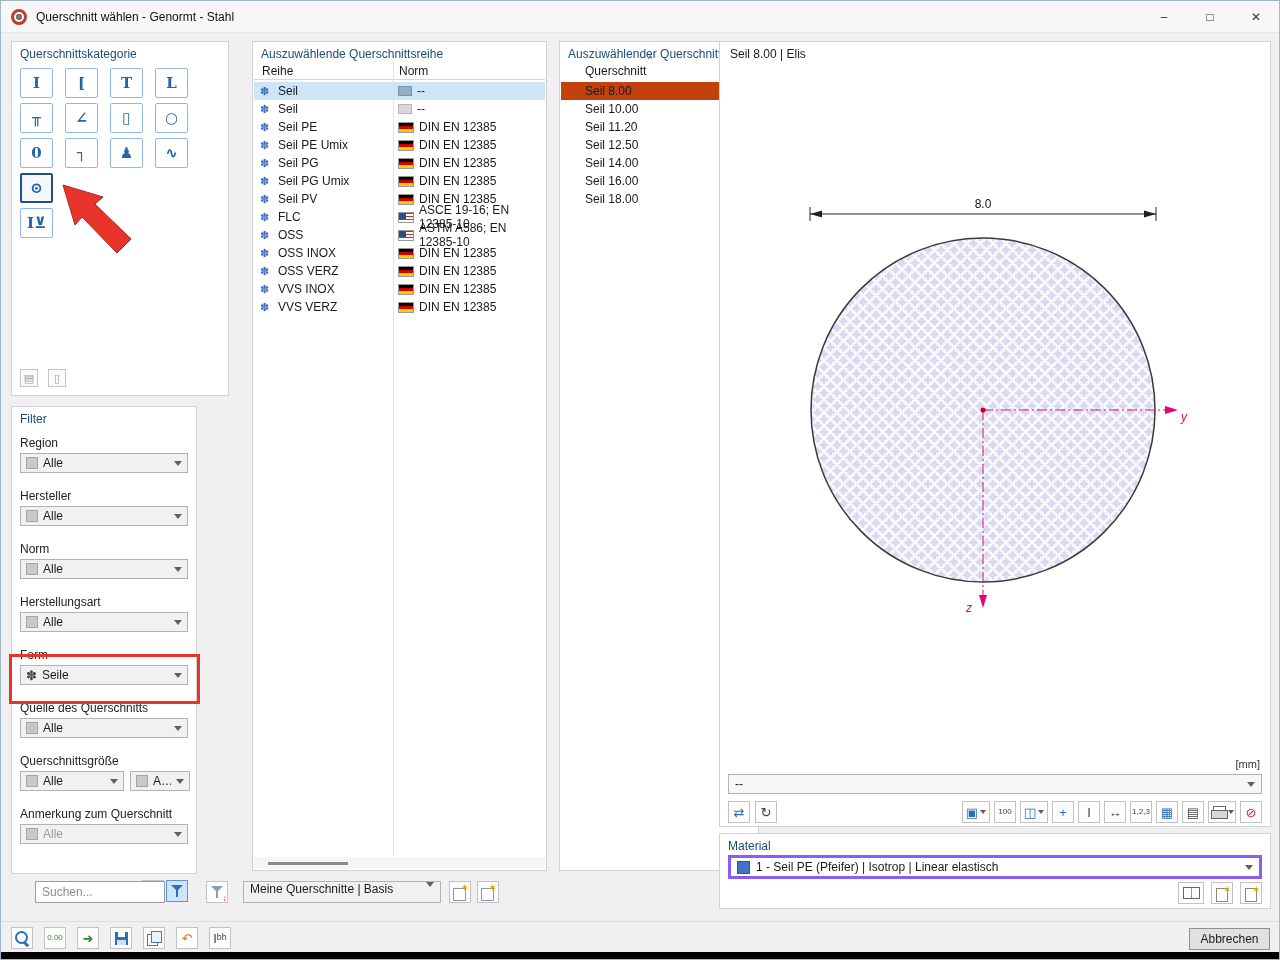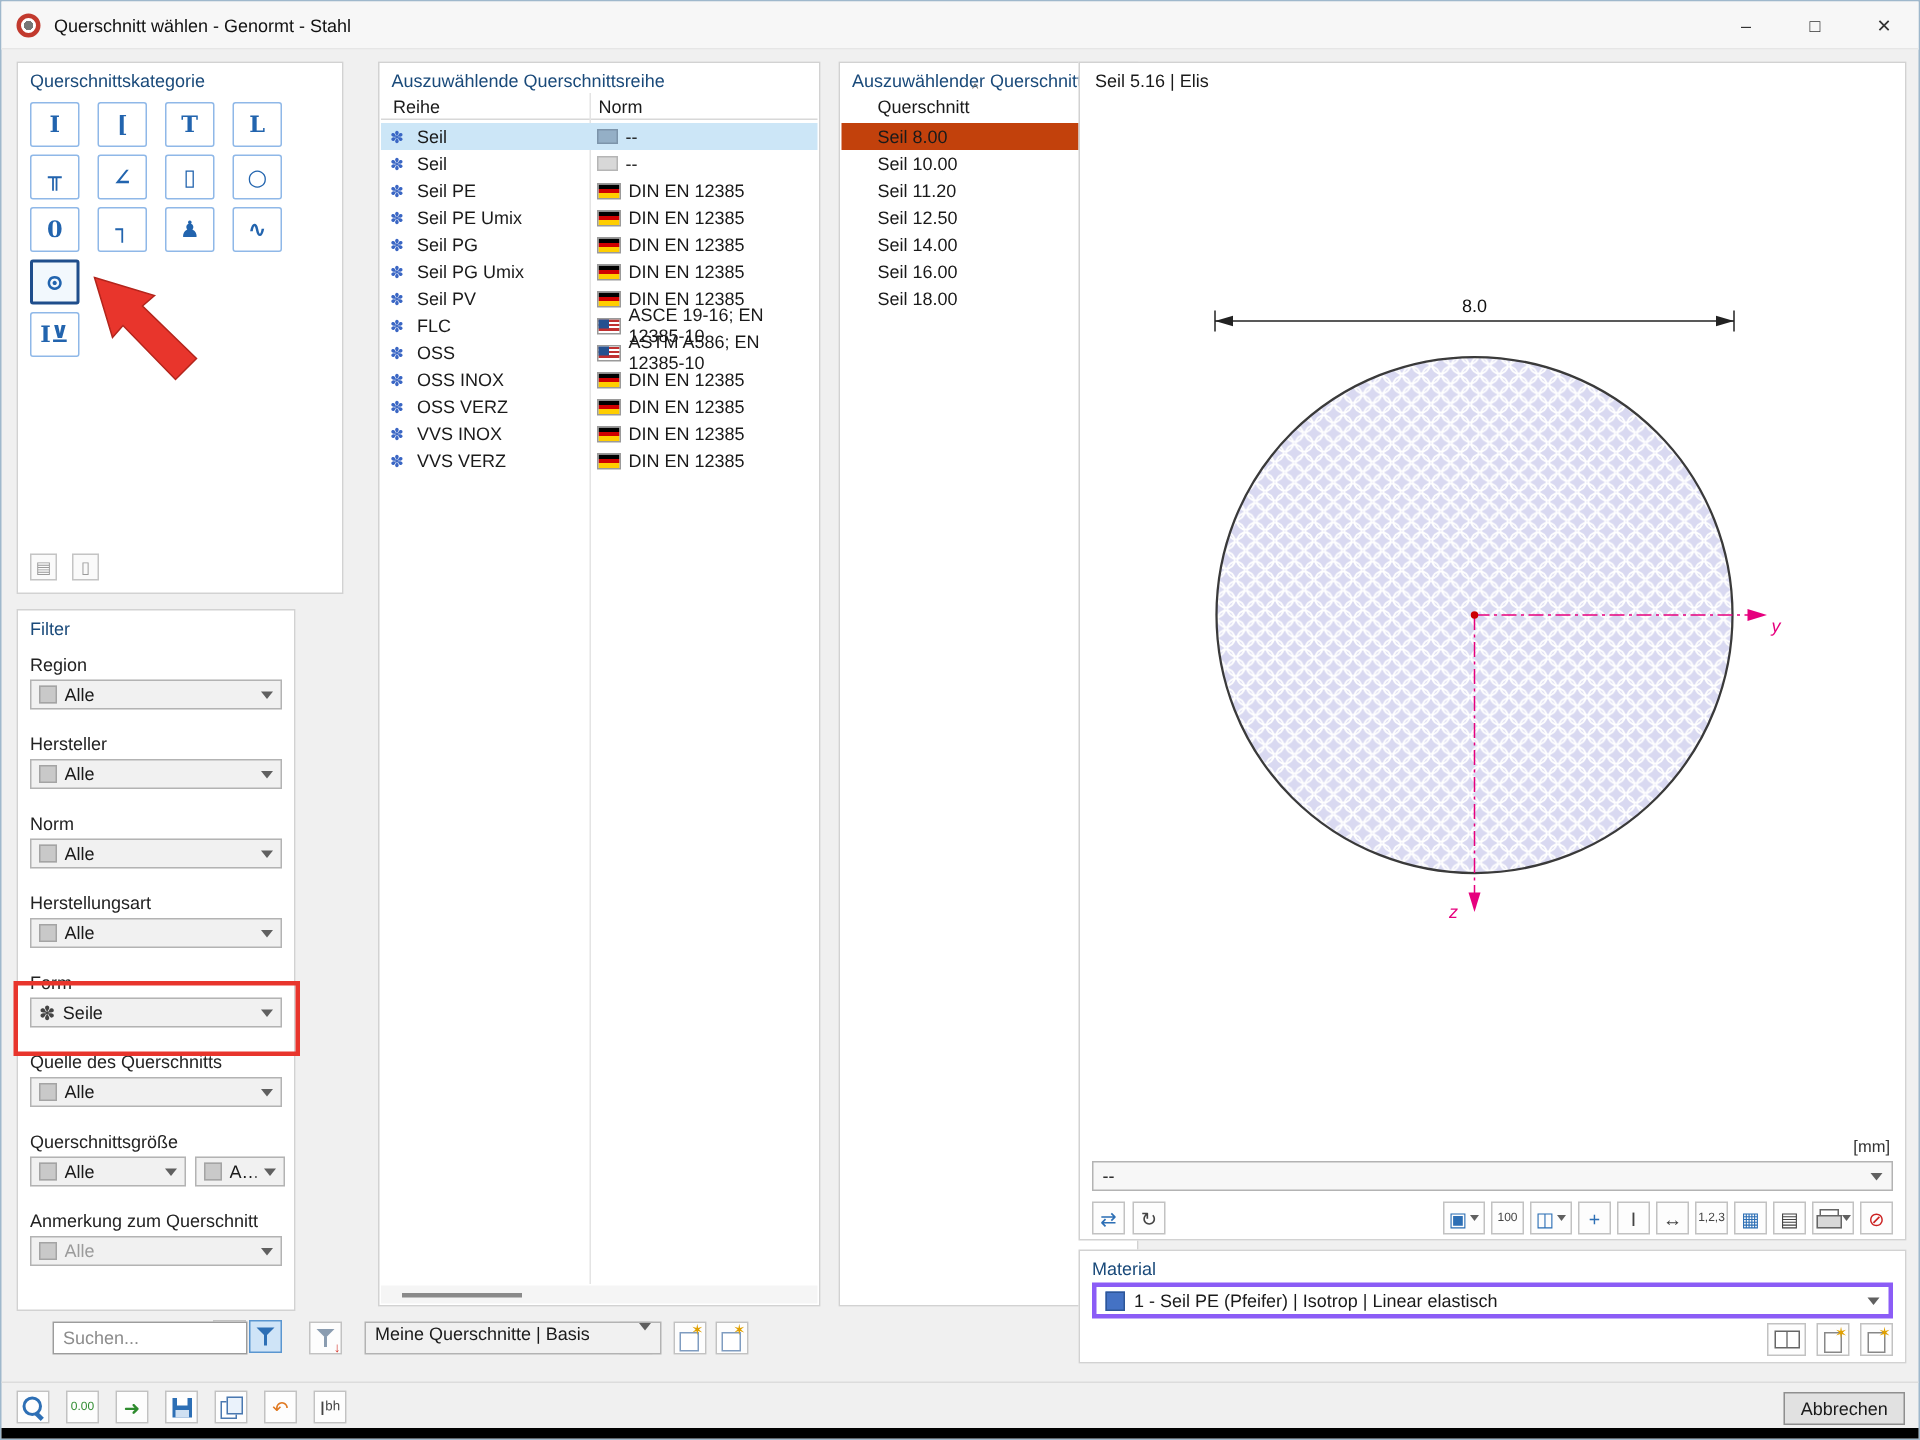--- a/index.html
+++ b/index.html
@@ -485,21 +485,21 @@
         <line x1="263" y1="368" x2="446" y2="368"></line>
         <line x1="263" y1="368" x2="263" y2="554"></line>
       </g>
       <polygon points="458,368 445,364 445,372" fill="#e6007e"></polygon>
       <polygon points="263,566 259,553 267,553" fill="#e6007e"></polygon>
       <text x="461" y="379" fill="#e6007e" font-style="italic" font-size="12">y</text>
       <text x="246" y="570" fill="#e6007e" font-style="italic" font-size="12">z</text>
       <circle cx="263" cy="368" r="2.5" fill="#cc0000"></circle>
       <text x="540" y="726" text-anchor="end" font-size="11" fill="#333">[mm]</text>
     </svg>
-    <div id="preview-caption">Seil 5.16 | Elis</div>
+    <div id="preview-caption">Seil 8.00 | Elis</div>
     <div id="info-select">
       <span class="sel-text">--</span>
       <span class="chev"></span>
     </div>
     <div id="pv-left">
         <div class="tbtn">
           <span class="gi blue-text">⇄</span>
         </div>
         <div class="tbtn">
           <span class="gi">↻</span>

